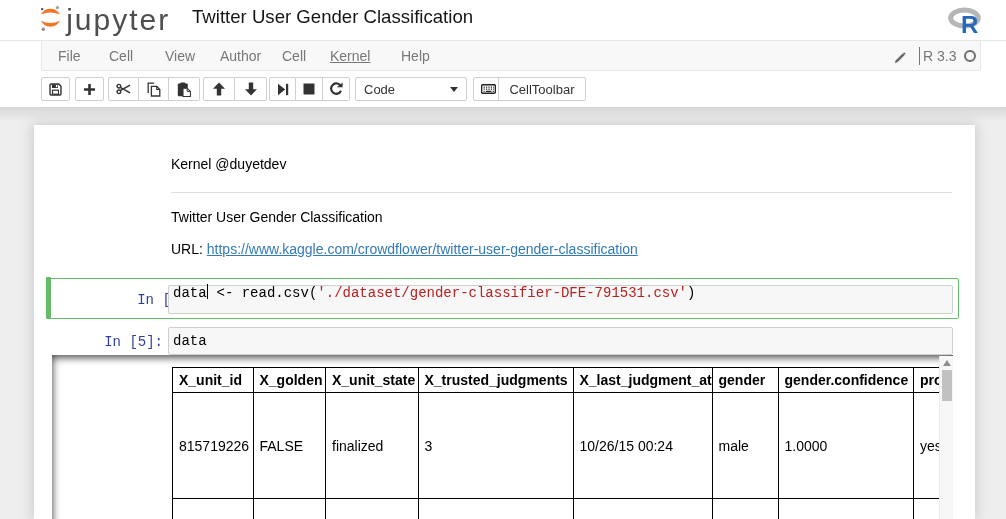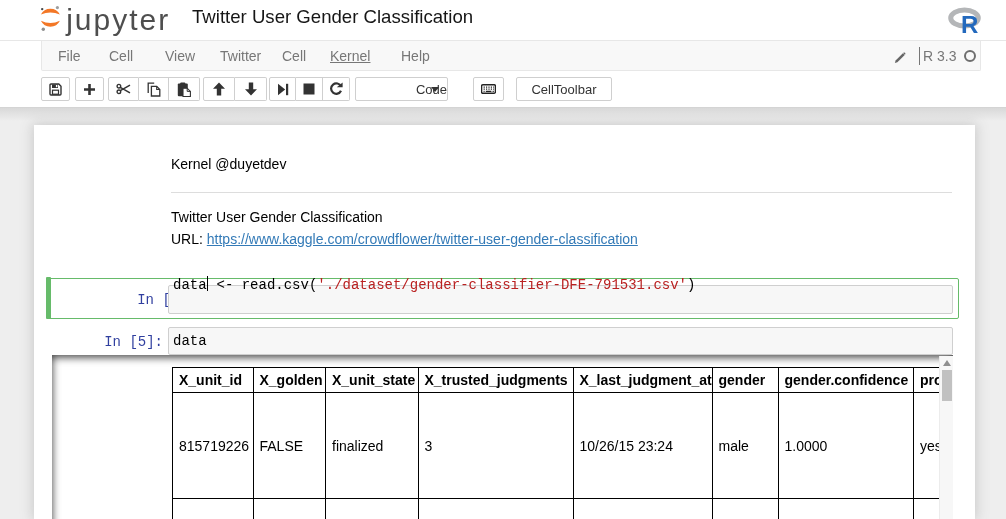--- a/index.html
+++ b/index.html
@@ -65,21 +65,21 @@
   <svg class="abs" style="left:946px; top:5px;" width="40" height="30" viewBox="0 0 40 30">
     <ellipse cx="18.5" cy="13" rx="13.8" ry="8" fill="none" stroke="#b4b6b8" stroke-width="5"></ellipse>
     <text x="15" y="28" font-size="24" font-weight="bold" fill="#2369bd" font-family="Liberation Sans, sans-serif">R</text>
   </svg>
 </div>
 <div style="position:absolute; left:0; top:41px; width:1006px; height:30px; background:#fff;"></div>
 <div id="menubar">
   <span class="mitem" style="left:16px;">File</span>
   <span class="mitem" style="left:67px;">Cell</span>
   <span class="mitem" style="left:123px;">View</span>
-  <span class="mitem" style="left:178px;">Twitter</span>
+  <span class="mitem" style="left:178px;">Author</span>
   <span class="mitem" style="left:240px;">Cell</span>
   <span class="mitem" style="left:288px;text-decoration:underline;">Kernel</span>
   <span class="mitem" style="left:359px;">Help</span>
   <svg class="abs" style="left:852px; top:9px;" width="13" height="14" viewBox="0 0 13 14">
     <path d="M0.9 13.1 L1.6 10.5 L8.9 3.2 L10.7 5.0 L3.4 12.3 Z" fill="#666"></path>
     <path d="M9.4 2.7 A1.3 1.3 0 0 1 11.2 4.5 L10.9 4.8 L9.1 3.0 Z" fill="#666"></path>
   </svg>
   <div class="abs" style="left:877px; top:6px; width:1px; height:18px; background:#777;"></div>
   <span class="abs" style="left:881px; top:7px; font-size:14px; color:#777;">R 3.3</span>
   <div class="abs" style="left:922px; top:9px; width:12px; height:12px; border:2px solid #6e6e6e; border-radius:50%; box-sizing:border-box;"></div>
@@ -146,46 +146,46 @@
           <rect x="0.5" y="0.5" width="11" height="11" fill="#333"></rect>
         </svg>
       </div>
     <div class="gb" style="width:27px;">
         <svg width="14" height="14" viewBox="0 0 14 14">
           <path d="M 12.0 8.8 A 5.2 5.2 0 1 1 12.0 4.4" fill="none" stroke="#333" stroke-width="2.2"></path>
           <path d="M 7.8 5.2 H 13.6 V 0.6 Z" fill="#333"></path>
         </svg>
       </div>
   </div>
-  <div class="btn" style="left:355px; width:93px; justify-content:flex-end; padding-left:8px;">
+  <div class="btn" style="left:355px; width:112px; justify-content:flex-start; padding-left:8px;">
     <span style="font-size:13px; color:#333;">Code</span>
     <div style="position:absolute; right:8px; top:9px; width:0; height:0; border-left:4px solid transparent; border-right:4px solid transparent; border-top:5px solid #333;"></div>
   </div>
   <div class="btn" style="left:473px; width:31px;">
       <svg width="15" height="10" viewBox="0 0 15 10">
         <rect x="0.6" y="0.7" width="13.8" height="8.6" rx="1.2" fill="none" stroke="#222" stroke-width="1.4"></rect>
         <path d="M2.6 3.1 h1.2 M5.0 3.1 h1.2 M7.4 3.1 h1.2 M9.8 3.1 h1.2 M12.0 3.1 h0.8 M2.6 5.2 h1.2 M5.0 5.2 h1.2 M7.4 5.2 h1.2 M9.8 5.2 h1.2 M12.0 5.2 h0.8 M2.6 7.3 h1.0 M4.8 7.3 h5.6 M11.6 7.3 h1.2" stroke="#222" stroke-width="1.3"></path>
       </svg>
     </div>
-  <div class="btn" style="left:516px; width:96px;">
+  <div class="btn" style="left:498px; width:88px;">
       <span style="font-size:13px; color:#333;">CellToolbar</span>
     </div>
 </div>
 <div id="page">
   <div style="position:absolute; left:0; top:0; width:1006px; height:13px; background:linear-gradient(to bottom, rgba(120,120,120,0.18), rgba(120,120,120,0));"></div>
   <div id="nbc"></div>
 </div>
 <div class="abs" style="left:171px; top:154px; font-size:14px; line-height:20px; color:#000;">Kernel @duyetdev</div>
 <div class="abs" style="left:171px; top:192px; width:781px; height:1px; background:#ddd;"></div>
 <div class="abs" style="left:171px; top:207px; font-size:14px; line-height:20px; color:#000;">Twitter User Gender Classification</div>
-<div class="abs" style="left:171px; top:229px; font-size:14px; line-height:20px; color:#000;">URL: <a class="kg">https://www.kaggle.com/crowdflower/twitter-user-gender-classification</a></div>
+<div class="abs" style="left:171px; top:239px; font-size:14px; line-height:20px; color:#000;">URL: <a class="kg">https://www.kaggle.com/crowdflower/twitter-user-gender-classification</a></div>
 <div id="cell2"></div>
 <div class="prompt" style="top:291.5px;margin-left:33px;">In&nbsp;[4]:</div>
 <div class="inputbox" style="top:285px; height:29px;"></div>
-<div class="codeline" style="top:276px;text-align:right;">data<span style="display:inline-block;width:1.5px;height:15px;background:#000;vertical-align:-2px;"></span> &lt;- read.csv(<span style="color:#ba2121">'./dataset/gender-classifier-DFE-791531.csv'</span>)</div>
+<div class="codeline" style="top:284px;text-align:right;">data<span style="display:inline-block;width:1.5px;height:15px;background:#000;vertical-align:-2px;"></span> &lt;- read.csv(<span style="color:#ba2121">'./dataset/gender-classifier-DFE-791531.csv'</span>)</div>
 <div class="prompt" style="top:333.5px;">In&nbsp;[5]:</div>
 <div class="inputbox" style="top:327px; height:28px;"></div>
 <div class="codeline" style="top:333px;">data</div>
 <div id="outscroll"></div>
 <div id="tablewrap">
   <table>
     <colgroup>
       <col style="width:80.5px">
         <col style="width:72.5px">
         <col style="width:92.5px">
@@ -204,21 +204,21 @@
       <th>X_last_judgment_at</th>
           <th>gender</th>
           <th>gender.confidence</th>
           <th>profile_yn</th>
     </tr>
     <tr style="height:106px;">
       <td>815719226</td>
           <td>FALSE</td>
           <td>finalized</td>
           <td>3</td>
-      <td>10/26/15 23:24</td>
+      <td>10/26/15 00:24</td>
           <td>male</td>
           <td>1.0000</td>
           <td>yes</td>
     </tr>
     <tr style="height:106px;">
       <td>815719227</td>
           <td>FALSE</td>
           <td>finalized</td>
           <td>3</td>
       <td>10/26/15 23:30</td>

